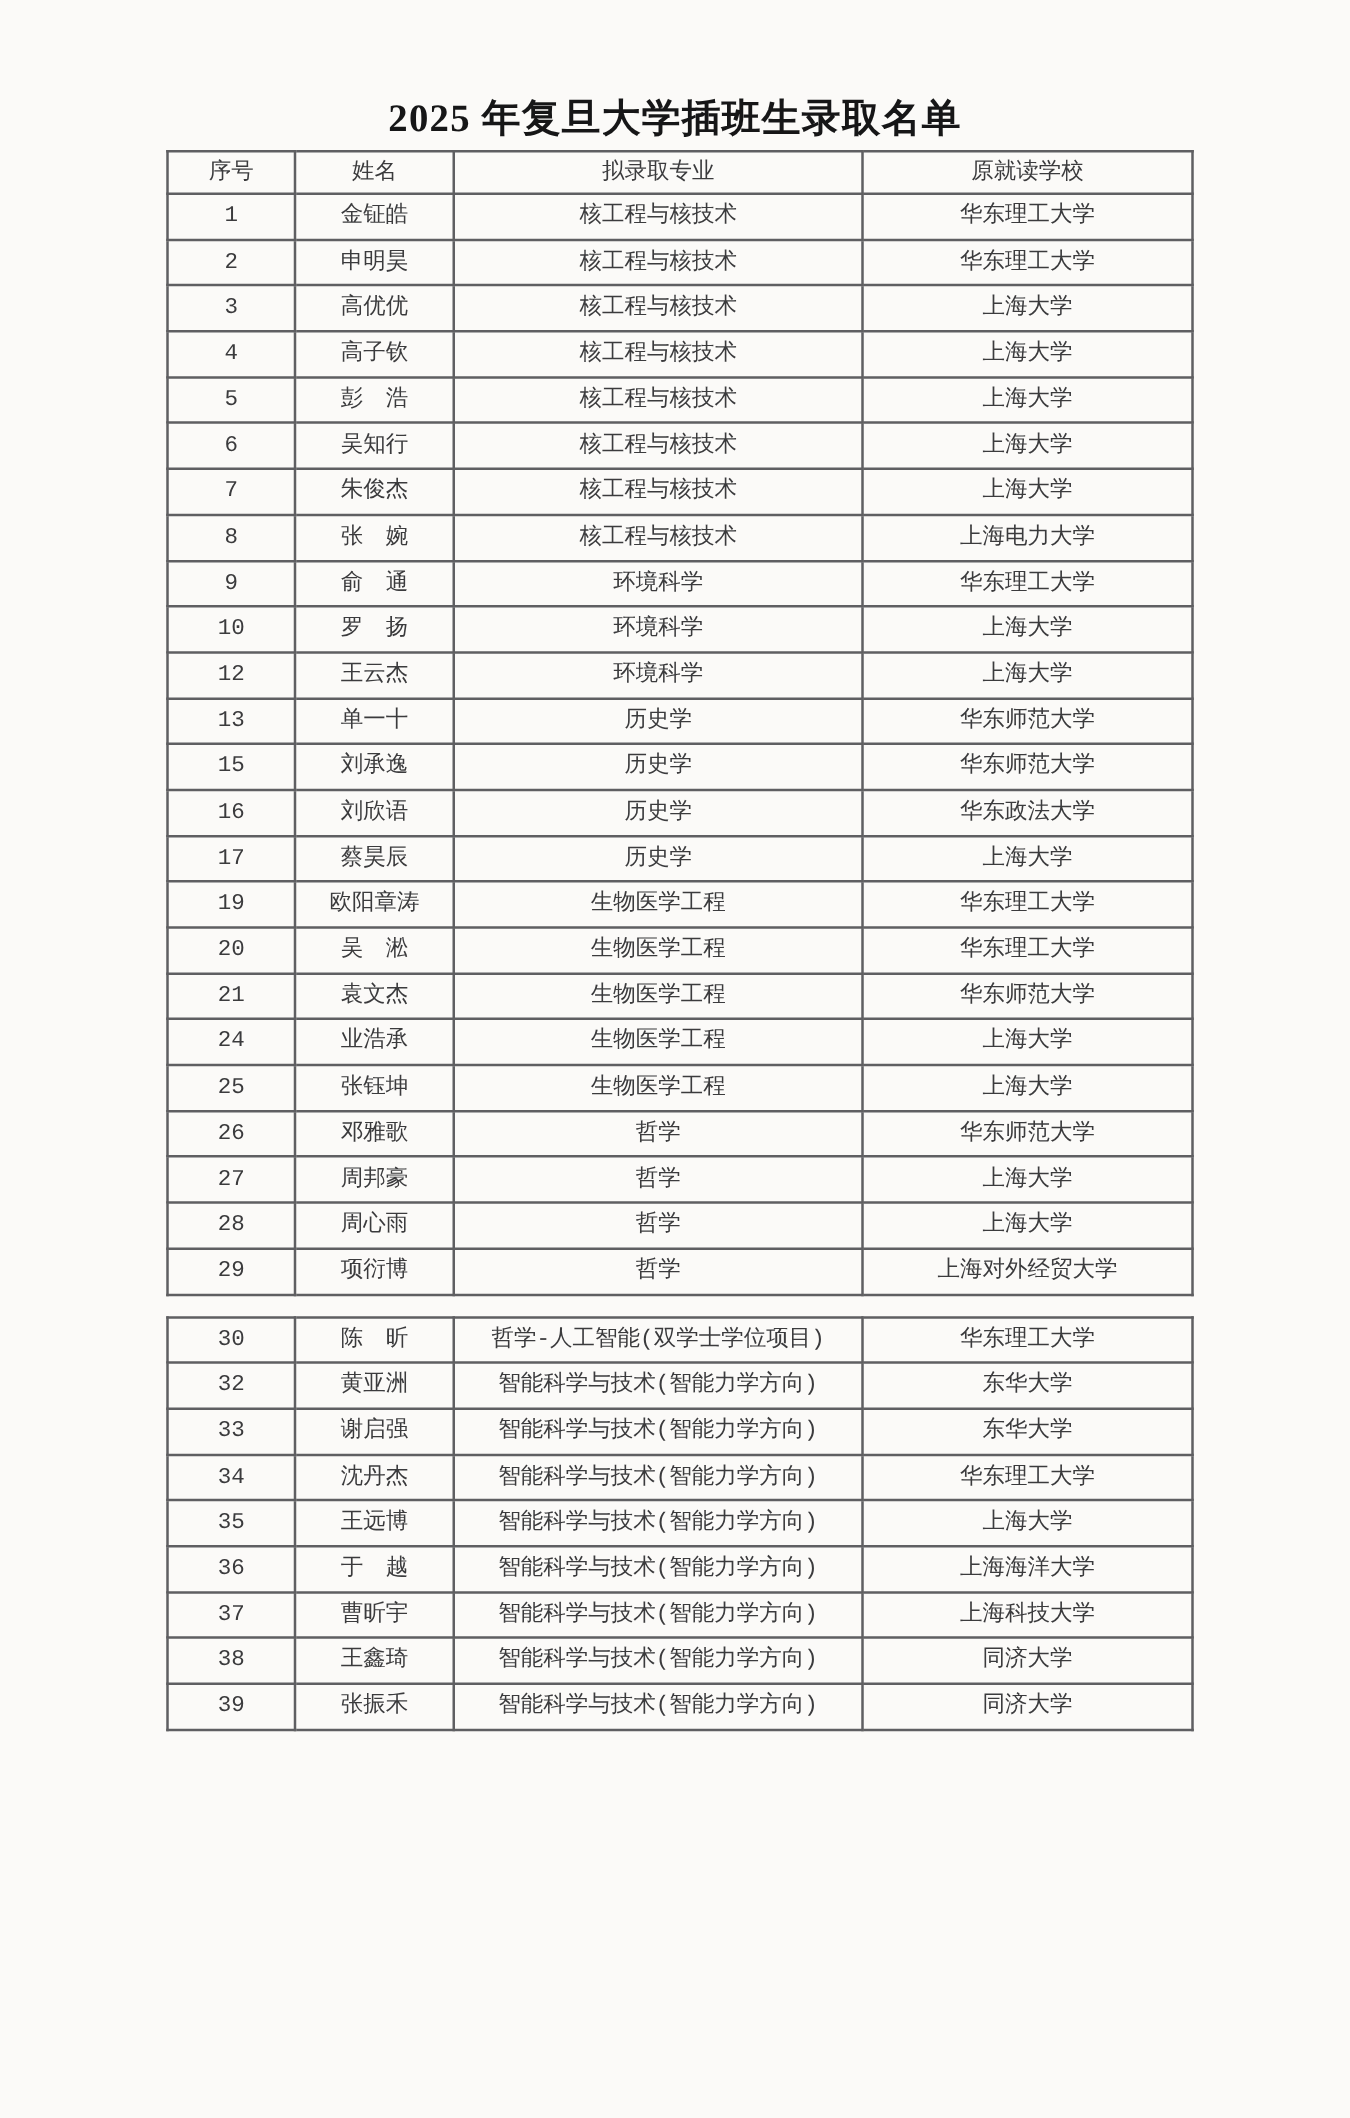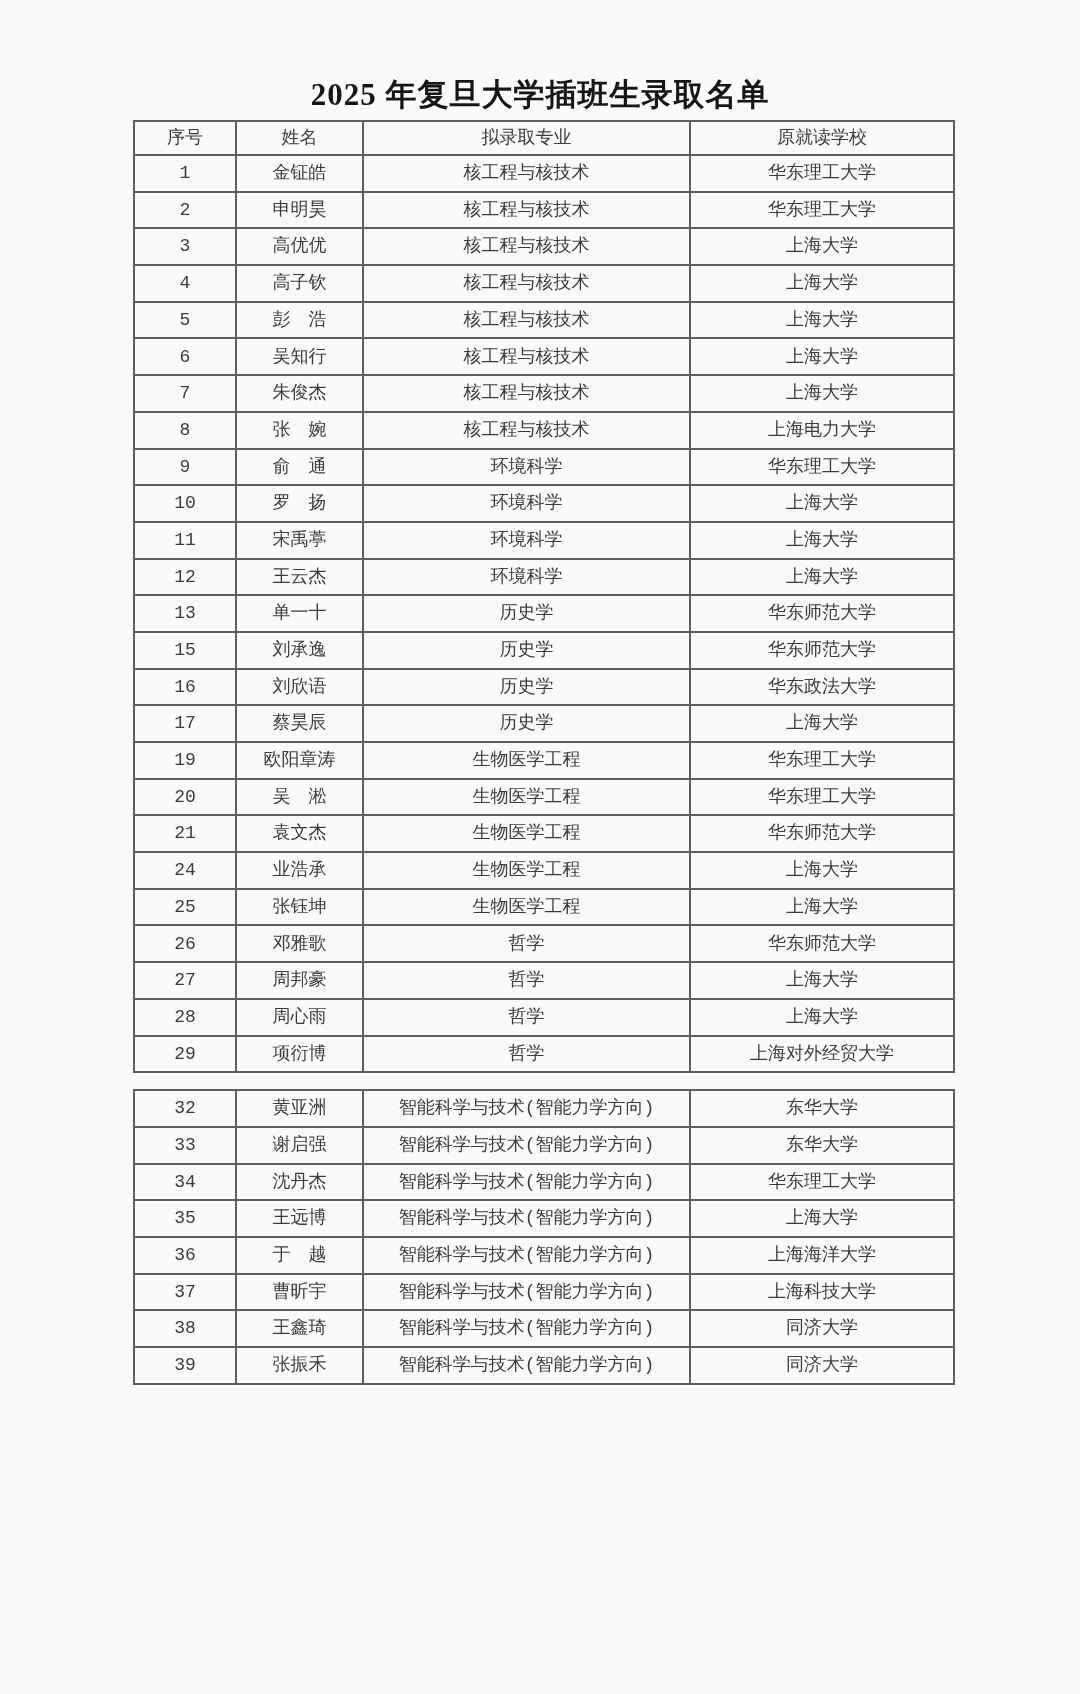--- a/index.html
+++ b/index.html
@@ -134,26 +134,20 @@
           <td>环境科学</td>
           <td>华东理工大学</td>
         </tr>
         <tr>
           <td>10</td>
           <td>罗　扬</td>
           <td>环境科学</td>
           <td>上海大学</td>
         </tr>
         <tr>
-          <td>11</td>
-          <td>宋禹葶</td>
-          <td>环境科学</td>
-          <td>上海大学</td>
-        </tr>
-        <tr>
           <td>12</td>
           <td>王云杰</td>
           <td>环境科学</td>
           <td>上海大学</td>
         </tr>
         <tr>
           <td>13</td>
           <td>单一十</td>
           <td>历史学</td>
           <td>华东师范大学</td>
@@ -235,20 +229,26 @@
 
   <table class="tbl tbl-2">
     <colgroup>
       <col class="col-seq">
         <col class="col-name">
         <col class="col-major">
         <col class="col-school">
     </colgroup>
     <tbody>
         <tr>
+          <td>30</td>
+          <td>陈　昕</td>
+          <td>哲学-人工智能(双学士学位项目)</td>
+          <td>华东理工大学</td>
+        </tr>
+        <tr>
           <td>32</td>
           <td>黄亚洲</td>
           <td>智能科学与技术(智能力学方向)</td>
           <td>东华大学</td>
         </tr>
         <tr>
           <td>33</td>
           <td>谢启强</td>
           <td>智能科学与技术(智能力学方向)</td>
           <td>东华大学</td>

